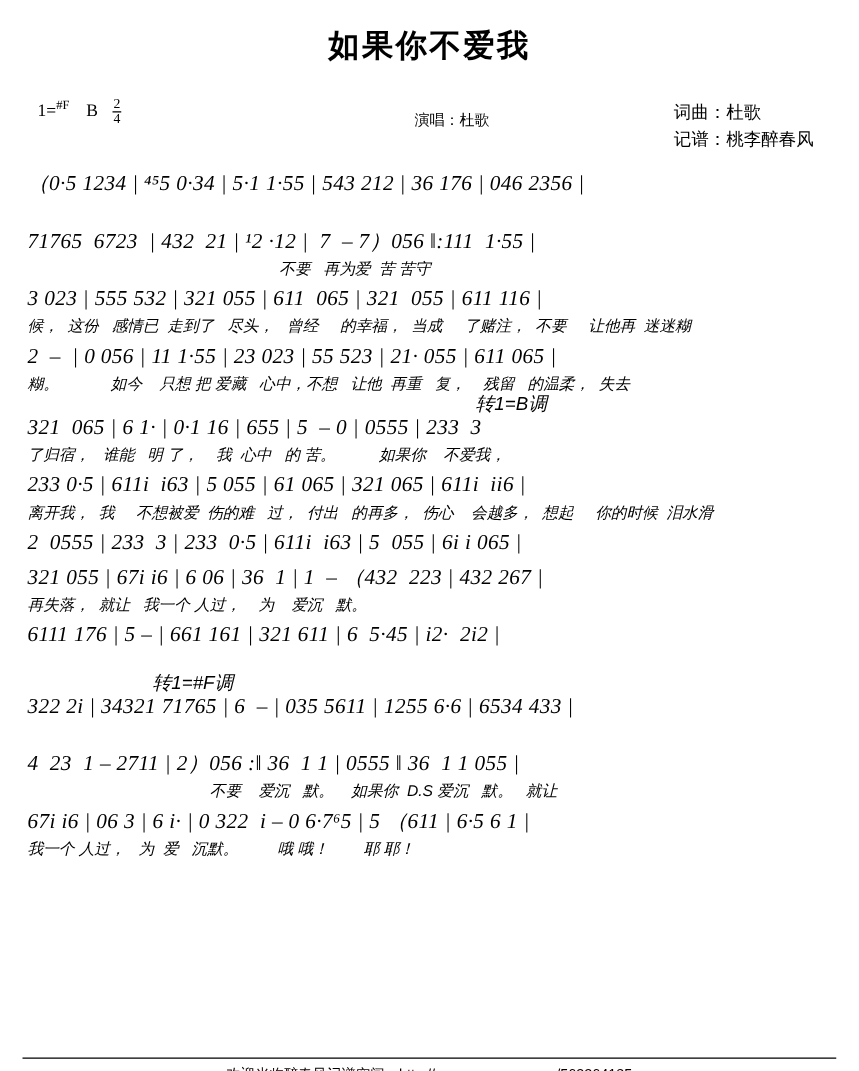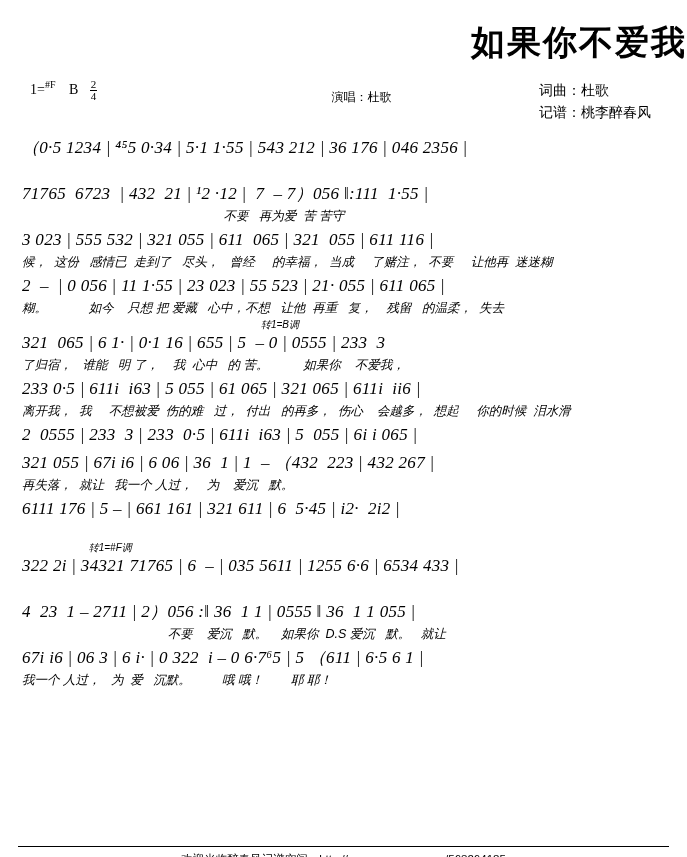--- a/index.html
+++ b/index.html
@@ -8,24 +8,24 @@
     background:#ffffff;
     font-family:"Liberation Serif", serif;
     color:#000;
     position:relative;
     overflow:hidden;
   }
   .sheet{position:relative;width:687px;height:857px;}
 
   
   .title{
-    text-align:right;
+    text-align:center;
     font-family:Liberation Serif, serif;
     font-weight:bold;
-    font-size:34px;
+    font-size:25px;
     letter-spacing:2px;
     margin-top:20px;
   }
   .hdr-row{
     position:relative;
     height:22px;
     font-size:13px;
     font-family:"Liberation Sans", sans-serif;
   }
   .key-sig{
@@ -76,21 +76,21 @@
   .lyr{
     font-family:"Liberation Sans", sans-serif;
     font-size:12.5px;
     white-space:pre;
     line-height:18px;
     height:18px;
     letter-spacing:0px;
   }
   .tiny{
     font-family:"Liberation Sans", sans-serif;
-    font-size:10px;
+    font-size:15px;
     white-space:pre;
     height:11px;
     line-height:11px;
   }
   .sup{font-size:10px;vertical-align:super;}
 
   .footer{
     position:absolute;
     left:0;right:0;bottom:10px;
     text-align:center;
@@ -103,21 +103,21 @@
     border-top:1px solid #000;
   }
 </style>
 </head>
 <body>
 
 <div class="sheet">
 
   <div class="title">如果你不爱我</div>
 
-  <div class="hdr-row" style="margin-top:13px;">
+  <div class="hdr-row" style="margin-top:25px;">
     <div class="key-sig">
       <span>1=</span><span class="sup">#F</span>
       <span style="margin-left:10px;">B</span>
       <span class="frac">
         <span class="num">2</span>
         <span class="den">4</span>
       </span>
     </div>
     <div class="singer" style="top:10px;">演唱：杜歌</div>
     <div class="credits" style="top:0;">

